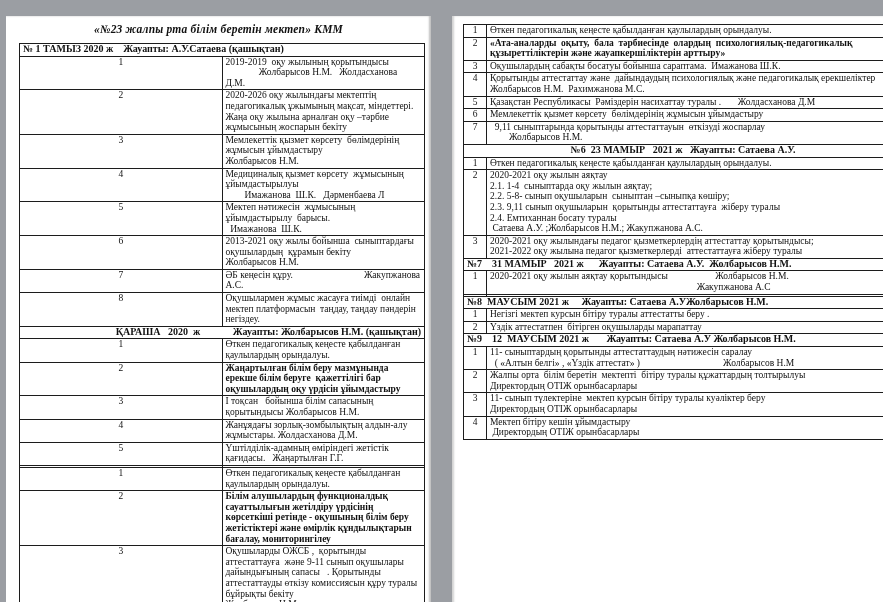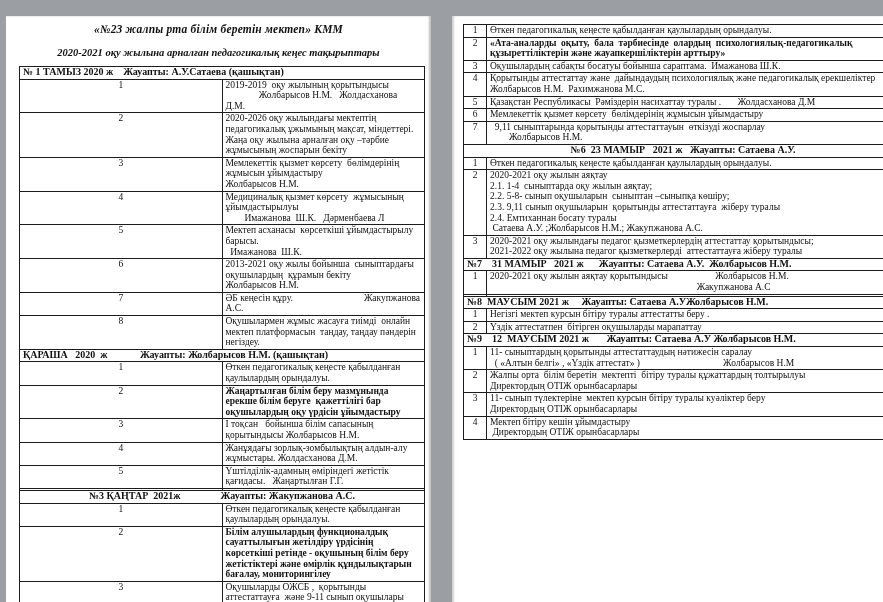--- a/index.html
+++ b/index.html
@@ -33,21 +33,20 @@
   }
   td.num{width:20px;text-align:center;padding:0 1px 1px 1px;}
   tr.hdr td{font-weight:bold;font-size:10px;}
   tr.bold td.txt{font-weight:bold;}
 </style>
 </head>
 <body>
 
 <div class="page" id="page-left">
   <div class="doc-title">«№23 жалпы рта білім беретін мектеп» КММ</div>
-  <div class="doc-subtitle">2020-2021 оқу жылына арналған педагогикалық кеңес тақырыптары</div>
   <table>
     <tbody>
         <tr class="hdr">
           <td colspan="2" style="">№ 1 ТАМЫЗ 2020 ж    Жауапты: А.У.Сатаева (қашықтан)</td>
         </tr>
         <tr>
           <td class="num">1</td>
           <td class="txt">2019-2019  оқу жылының қорытындысы
               Жолбарысов Н.М.   Жолдасханова  Д.М.</td>
         </tr>
@@ -60,38 +59,38 @@
           <td class="txt">Мемлекеттік қызмет көрсету  бөлімдерінің жұмысын ұйымдастыру
 Жолбарысов Н.М.</td>
         </tr>
         <tr>
           <td class="num">4</td>
           <td class="txt">Медициналық қызмет көрсету  жұмысының  ұйымдастырылуы
         Имажанова  Ш.К.   Дәрменбаева Л</td>
         </tr>
         <tr>
           <td class="num">5</td>
-          <td class="txt">Мектеп асханасы  көрсеткіші ұйымдастырылу  барысы.
+          <td class="txt">Мектеп нәтижесін  жұмысының ұйымдастырылу  барысы.
   Имажанова  Ш.К.</td>
         </tr>
         <tr>
           <td class="num">6</td>
           <td class="txt">2013-2021 оқу жылы бойынша  сыныптардағы  оқушылардың  құрамын бекіту
 Жолбарысов Н.М.</td>
         </tr>
         <tr>
           <td class="num">7</td>
           <td class="txt">ӘБ кеңесін құру.                              Жакупжанова А.С.</td>
         </tr>
         <tr>
           <td class="num">8</td>
           <td class="txt">Оқушылармен жұмыс жасауға тиімді  онлайн мектеп платформасын  таңдау, таңдау пәндерін негіздеу.</td>
         </tr>
         <tr class="hdr">
-          <td colspan="2" style="text-align: left;">ҚАРАША   2020  ж             Жауапты: Жолбарысов Н.М. (қашықтан)</td>
+          <td colspan="2" style="text-align: right;">ҚАРАША   2020  ж             Жауапты: Жолбарысов Н.М. (қашықтан)</td>
         </tr>
         <tr>
           <td class="num">1</td>
           <td class="txt">Өткен педагогикалық кеңесте қабылданған қаулылардың орындалуы.</td>
         </tr>
         <tr class="bold">
           <td class="num">2</td>
           <td class="txt">Жаңартылған білім беру мазмұнында ерекше білім беруге  қажеттілігі бар оқушылардың оқу үрдісін ұйымдастыру</td>
         </tr>
         <tr>
@@ -102,23 +101,20 @@
           <td class="num">4</td>
           <td class="txt">Жанұядағы зорлық-зомбылықтың алдын-алу жұмыстары. Жолдасханова Д.М.</td>
         </tr>
         <tr>
           <td class="num">5</td>
           <td class="txt">Үштілділік-адамның өміріндегі жетістік қағидасы.   Жаңартылған Г.Г.</td>
         </tr>
         <tr>
           <td class="num"></td>
           <td class="txt"></td>
-        </tr>
-        <tr class="hdr">
-          <td colspan="2" style="text-align: center;">№3 ҚАҢТАР  2021ж                Жауапты: Жакупжанова А.С.</td>
         </tr>
         <tr>
           <td class="num">1</td>
           <td class="txt">Өткен педагогикалық кеңесте қабылданған қаулылардың орындалуы.</td>
         </tr>
         <tr class="bold">
           <td class="num">2</td>
           <td class="txt">Білім алушылардың функционалдық сауаттылығын жетілдіру үрдісінің көрсеткіші ретінде - оқушының білім беру жетістіктері және өмірлік құндылықтарын бағалау, мониторингілеу</td>
         </tr>
         <tr>

